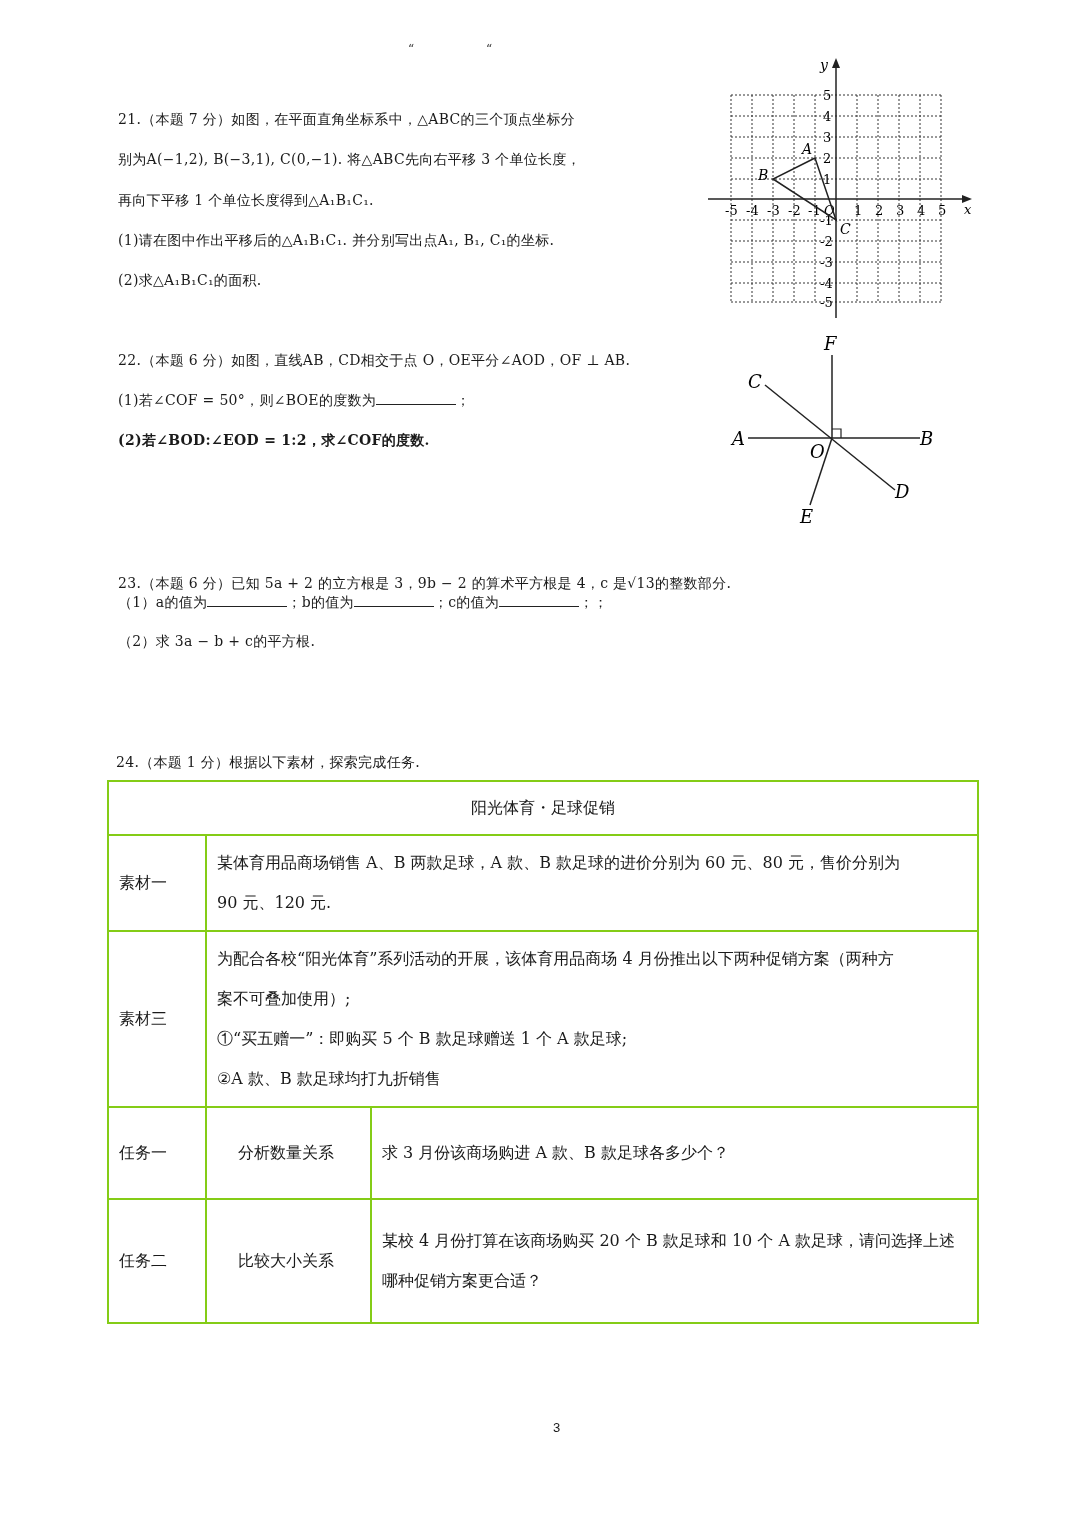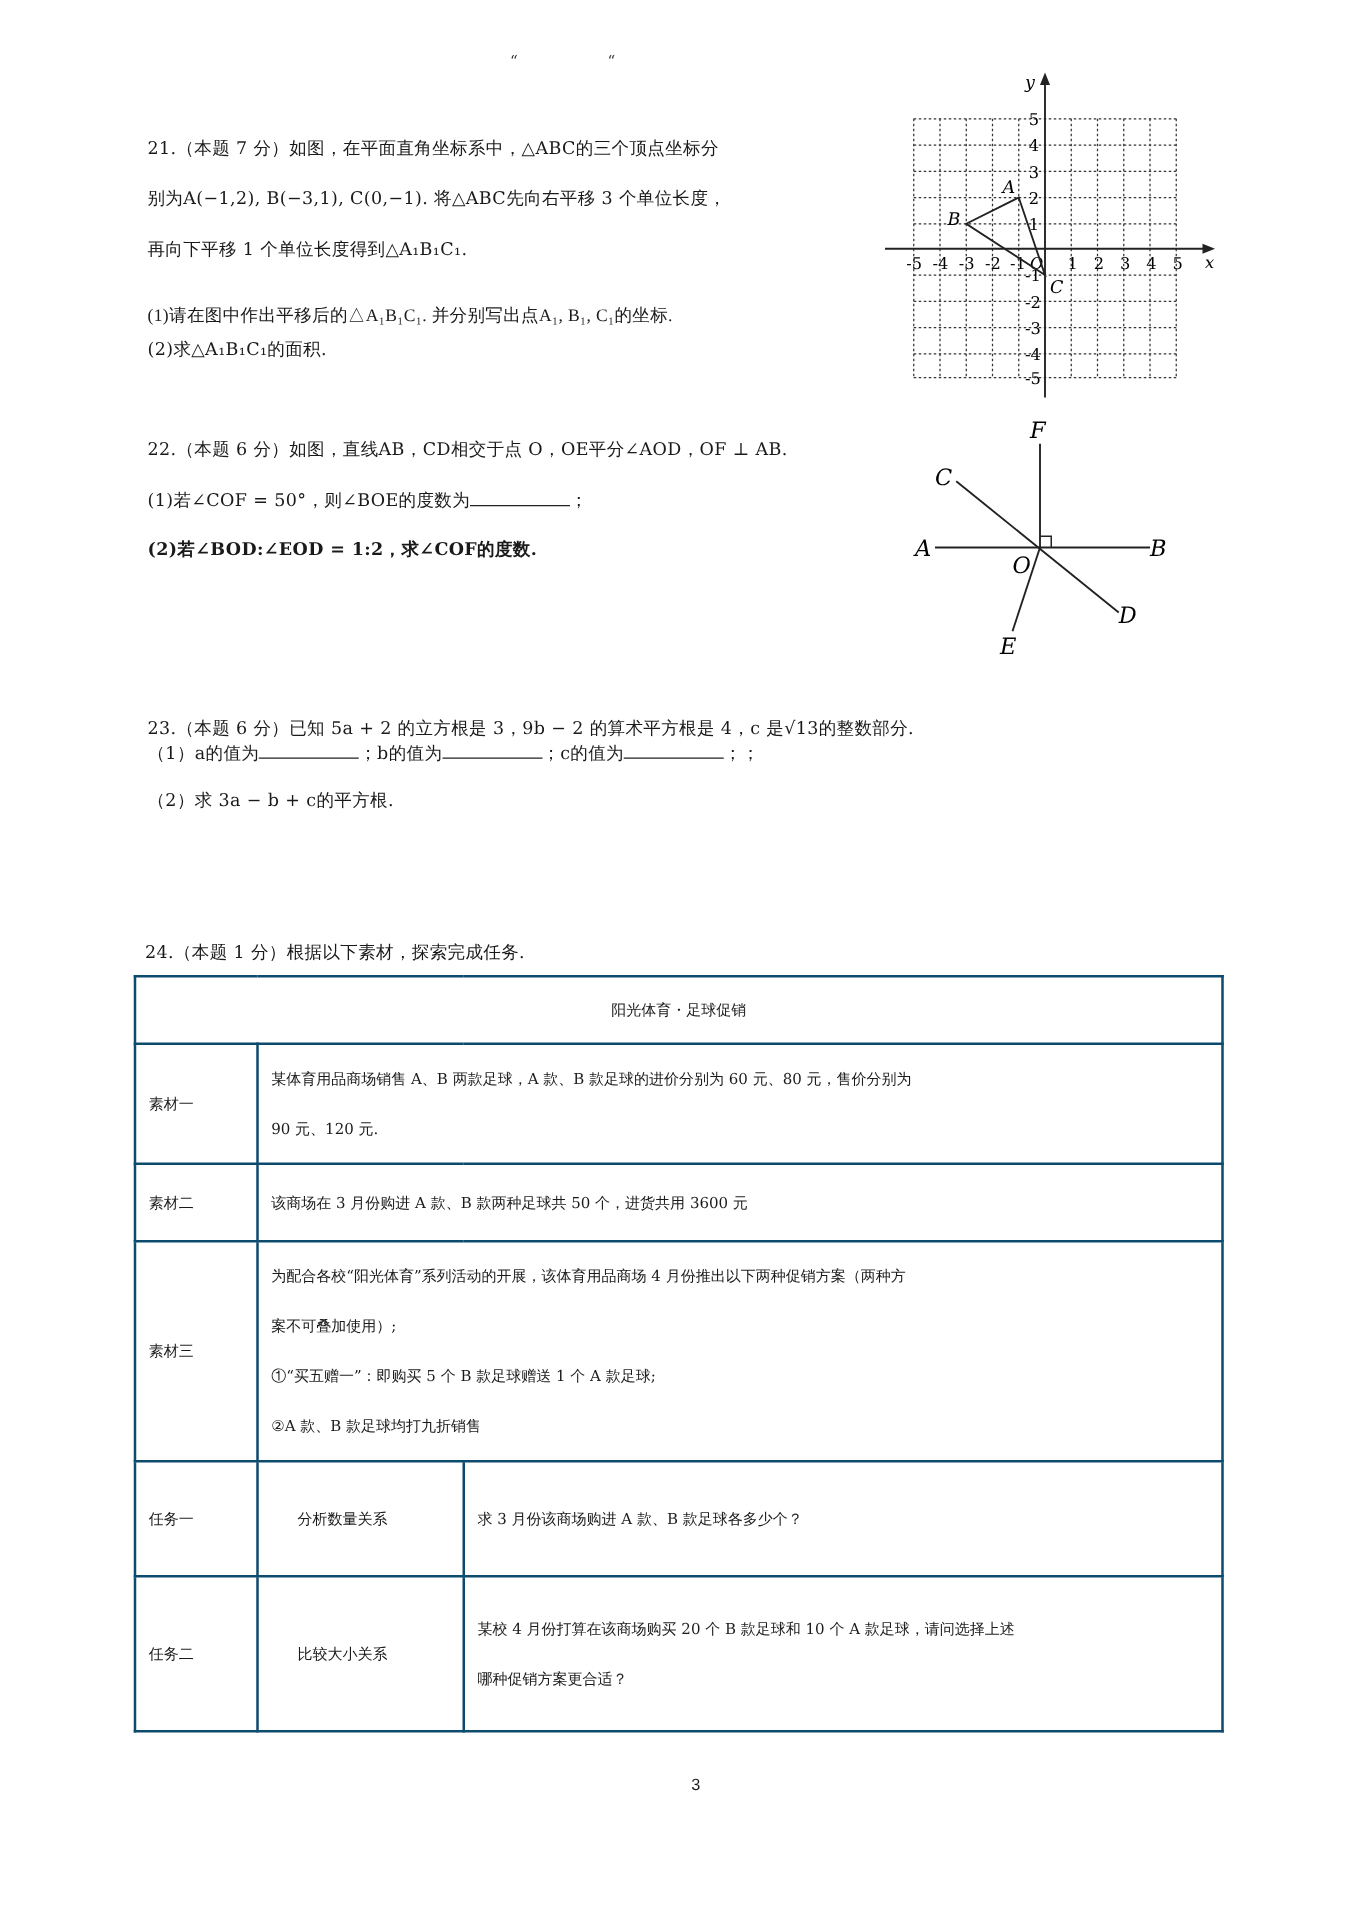--- a/index.html
+++ b/index.html
@@ -5,37 +5,37 @@
   html, body { margin: 0; padding: 0; background: #ffffff; }
   body { width: 1080px; height: 1524px; position: relative; overflow: hidden;
          font-family: "DejaVu Serif", "Liberation Serif", serif; color: #1a1a1a; }
   .abs { position: absolute; }
   .qline { position: absolute; font-size: 14px; line-height: 24px; white-space: nowrap; letter-spacing: 0.3px; }
   .blank { display: inline-block; border-bottom: 1.5px solid #222; width: 80px; height: 16px; vertical-align: baseline; }
   .quote-mark { position: absolute; font-size: 12px; color: #333; }
   svg text { font-family: "DejaVu Serif", serif; }
   
   .tbl { position: absolute; left: 107px; top: 780px; width: 872px; border: 2px solid #222; border-collapse: collapse; }
-  .tbl td { border: 2px solid #0c4a6e; font-size: 12px; line-height: 40px; padding: 0 10px; vertical-align: middle; }
+  .tbl td { border: 2px solid #84cc16; font-size: 16px; line-height: 40px; padding: 0 10px; vertical-align: middle; }
   .tbl td.head { text-align: center; height: 52px; }
   .tbl td.label { width: 76px; padding-left: 10px; }
   .tbl td.sub { width: 122px; padding-left: 31px; }
   .pagenum { position: absolute; left: 553px; top: 1420px; font-size: 13px; font-family: "Liberation Sans", sans-serif; }
 </style>
 </head>
 <body>
 
 <span class="quote-mark" style="left:408px;top:42px;">“</span>
 <span class="quote-mark" style="left:486px;top:42px;">“</span>
 
 <div>
   <div class="qline" style="left:118px;top:107px;">21.（本题 7 分）如图，在平面直角坐标系中，△ABC的三个顶点坐标分</div>
   <div class="qline" style="left:118px;top:147px;">别为A(−1,2), B(−3,1), C(0,−1). 将△ABC先向右平移 3 个单位长度，</div>
   <div class="qline" style="left:118px;top:188px;">再向下平移 1 个单位长度得到△A₁B₁C₁.</div>
-  <div class="qline" style="left:118px;top:242px;font-family:Liberation Serif, serif;">(1)请在图中作出平移后的△A₁B₁C₁. 并分别写出点A₁, B₁, C₁的坐标.</div>
+  <div class="qline" style="left:118px;top:228px;">(1)请在图中作出平移后的△A₁B₁C₁. 并分别写出点A₁, B₁, C₁的坐标.</div>
   <div class="qline" style="left:118px;top:268px;">(2)求△A₁B₁C₁的面积.</div>
 
   <svg class="abs" style="left:700px;top:50px;" width="290" height="270" viewBox="0 0 290 270">
 
     <g stroke="#333" stroke-width="1" stroke-dasharray="2,2" fill="none">
 
       <line x1="31" y1="45" x2="31" y2="252"></line>
       <line x1="52" y1="45" x2="52" y2="252"></line>
       <line x1="73" y1="45" x2="73" y2="252"></line>
       <line x1="94" y1="45" x2="94" y2="252"></line>
@@ -144,26 +144,20 @@
         <tr>
       <td class="head" colspan="3">阳光体育・足球促销</td>
     </tr>
     <tr style="height:96px;">
       <td class="label">素材一</td>
       <td colspan="2">
         <div>某体育用品商场销售 A、B 两款足球，A 款、B 款足球的进价分别为 60 元、80 元，售价分别为</div>
         <div>90 元、120 元.</div>
       </td>
     </tr>
-    <tr style="height:62px;">
-      <td class="label">素材二</td>
-      <td colspan="2">
-        <div>该商场在 3 月份购进 A 款、B 款两种足球共 50 个，进货共用 3600 元</div>
-      </td>
-    </tr>
     <tr style="height:176px;">
       <td class="label">素材三</td>
       <td colspan="2">
         <div>为配合各校“阳光体育”系列活动的开展，该体育用品商场 4 月份推出以下两种促销方案（两种方</div>
         <div>案不可叠加使用）;</div>
         <div>①“买五赠一”：即购买 5 个 B 款足球赠送 1 个 A 款足球;</div>
         <div>②A 款、B 款足球均打九折销售</div>
       </td>
     </tr>
     <tr style="height:92px;">

